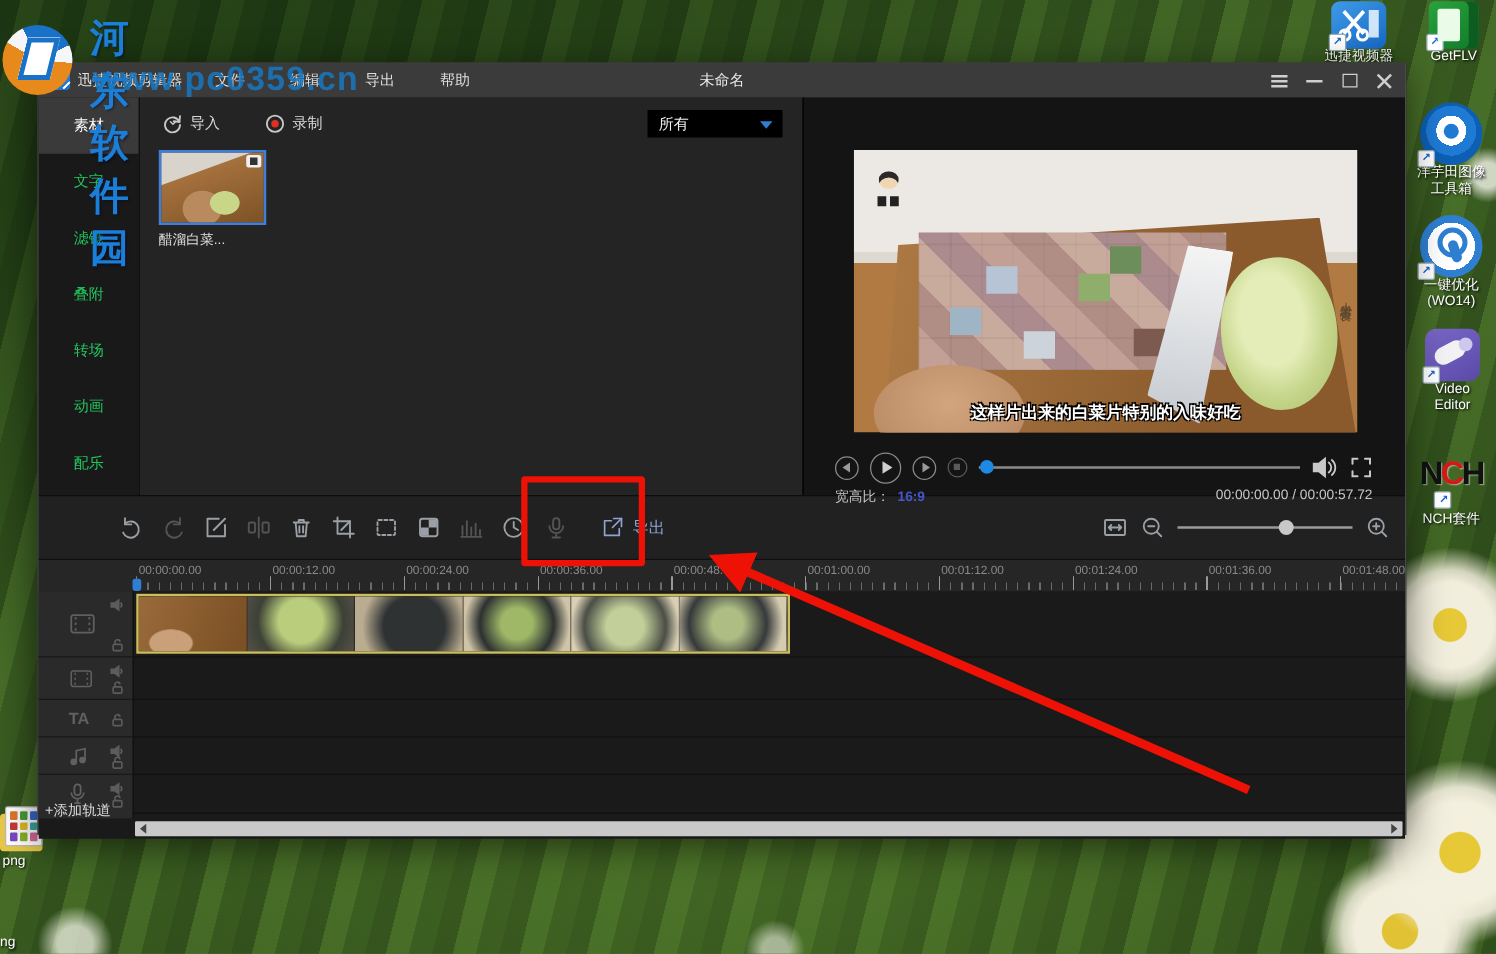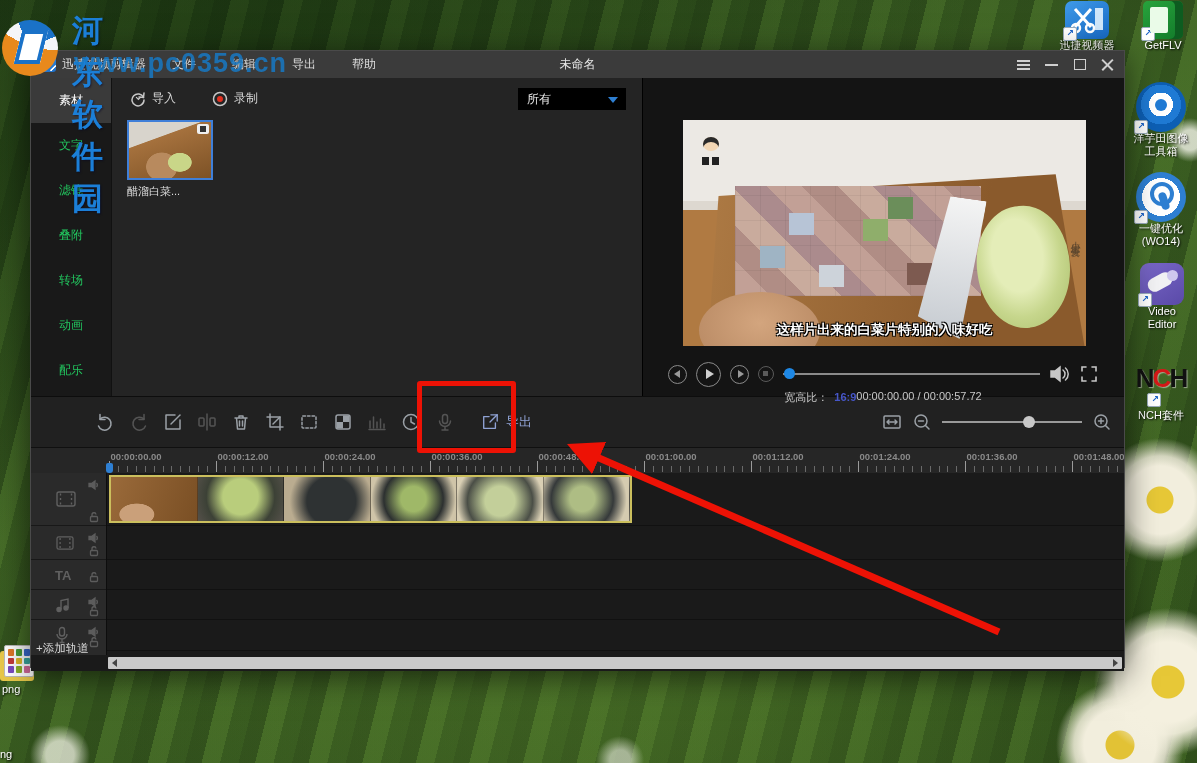--- a/index.html
+++ b/index.html
@@ -140,36 +140,36 @@
   .pctrl{position:absolute;left:25px;right:26px;top:282px;height:28px;display:flex;align-items:center;gap:9px;}
   .cbtn{border:1px solid #8a8a8a;border-radius:50%;position:relative;cursor:pointer;flex:0 0 auto;}
   .c-prev,.c-next{width:17px;height:17px;} .c-play{width:23px;height:23px;} .c-stop{width:14px;height:14px;border-color:#5a5a5a;}
   .tri{position:absolute;top:50%;left:50%;transform:translate(-50%,-50%);width:0;height:0;}
   .c-play .tri{border-left:8px solid #cfcfcf;border-top:5px solid transparent;border-bottom:5px solid transparent;margin-left:1px;}
   .c-next .tri{border-left:6px solid #9a9a9a;border-top:4px solid transparent;border-bottom:4px solid transparent;margin-left:1px;}
   .c-prev .tri{border-right:6px solid #9a9a9a;border-top:4px solid transparent;border-bottom:4px solid transparent;margin-left:-1px;}
   .c-stop .sq{position:absolute;left:4px;top:4px;width:5px;height:5px;background:#5a5a5a;}
   .pline{flex:1;height:2px;background:#8a8a8a;position:relative;cursor:pointer;}
   .pdot{position:absolute;left:1px;top:-5px;width:11px;height:11px;border-radius:50%;background:#1e88e5;}
-  .pinfo{position:absolute;left:25px;right:26px;top:312px;display:flex;justify-content:center;
+  .pinfo{position:absolute;left:25px;right:26px;top:312px;display:flex;justify-content:space-between;
     color:#c8c8c8;font-size:11px;}
   .aspectv{color:#4656c8;margin-left:6px;font-weight:bold;}
   
   .toolbar{height:50px;background:#212121;border-top:1px solid #0d0d0d;display:flex;align-items:center;
     padding:0 12px 0 64px;gap:14px;}
   .ticon{width:20px;height:20px;color:#9aa0a6;cursor:pointer;flex:0 0 auto;}
   .ticon.dim{color:#545454;}
   .ticon svg{width:100%;height:100%;stroke:currentColor;fill:none;stroke-width:1.5;stroke-linecap:round;stroke-linejoin:round;}
   .exportbtn{display:flex;align-items:center;gap:7px;color:#8fa2d4;font-size:13px;cursor:pointer;margin-left:12px;}
   .exportbtn .ticon{color:#8fa2d4;width:18px;height:18px;}
   .tright{margin-left:auto;display:flex;align-items:center;gap:10px;}
   .zslider{width:140px;height:2px;background:#9a9a9a;position:relative;cursor:pointer;}
   .zhandle{position:absolute;left:58%;top:-5px;width:12px;height:12px;border-radius:50%;background:#c8c8c8;}
   
-  .ruler{height:25px;background:#262626;position:relative;border-top:1px solid #101010;overflow:hidden;font-weight:bold;}
+  .ruler{height:25px;background:#262626;position:relative;border-top:1px solid #101010;overflow:hidden;}
   .rlabel{position:absolute;top:3px;font-size:9.5px;color:#8a8a8a;transform:translateX(-50%);white-space:nowrap;}
   .rticks{position:absolute;left:78px;right:0;bottom:1px;height:6px;
     background:repeating-linear-gradient(90deg,#6a6a6a 0 1px,transparent 1px 8.92px);}
   .rticksmajor{position:absolute;left:78px;right:0;bottom:1px;height:11px;
     background:repeating-linear-gradient(90deg,#9a9a9a 0 1px,transparent 1px 107px);}
   .playhead{position:absolute;left:75px;bottom:0;width:7px;height:10px;background:#2e7fd2;border-radius:2px 2px 3px 3px;}
   
   .tracks{height:182px;position:relative;background:#1a1a1a;}
   .trow{position:absolute;left:0;right:0;border-bottom:1px solid #111;}
   .t1{top:0;height:52px;} .t2{top:53px;height:33px;} .t3{top:87px;height:29px;}

